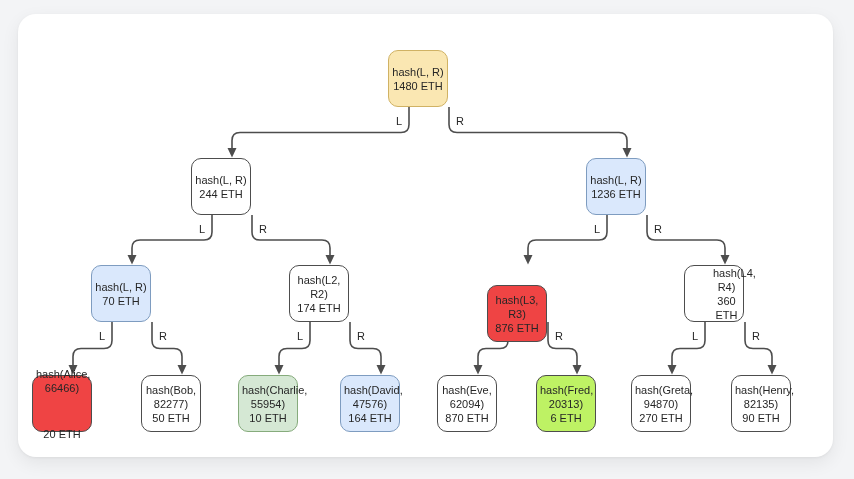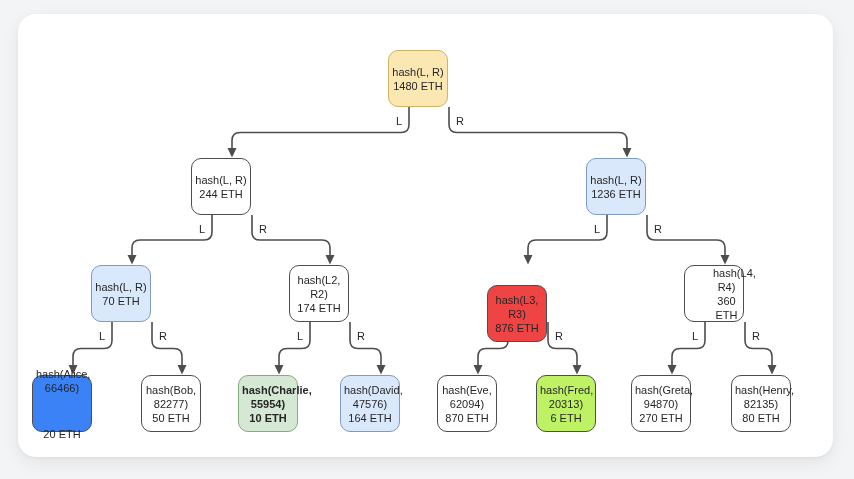--- a/index.html
+++ b/index.html
@@ -97,29 +97,29 @@
   </div>
   <div class="node" style="left: 487px; top: 265px; background: #ef4444; border-color: rgb(77, 77, 77); margin-top: 20px;">
     <span class="lbl">hash(L3, R3)</span>
     <span class="val">876 ETH</span>
   </div>
   <div class="node" style="left: 684px; top: 265px; background: rgb(255, 255, 255); border-color: rgb(77, 77, 77); padding-left: 28px;">
     <span class="lbl">hash(L4, R4)</span>
     <span class="val">360 ETH</span>
   </div>
 
-  <div class="node" style="left: 32px; top: 375px; background: #3b82f6; border-color: rgb(77, 77, 77); gap: 32px;">
+  <div class="node" style="left: 32px; top: 375px; background: #ef4444; border-color: rgb(77, 77, 77); gap: 32px;">
     <span class="lbl">hash(Alice, 66466)</span>
     <span class="val">20 ETH</span>
   </div>
   <div class="node" style="left: 141px; top: 375px; background: rgb(255, 255, 255); border-color: rgb(77, 77, 77);">
     <span class="lbl">hash(Bob, 82277)</span>
     <span class="val">50 ETH</span>
   </div>
-  <div class="node" style="left: 238px; top: 375px; background: rgb(213, 232, 212); border-color: rgb(134, 171, 124); font-weight: bold;">
+  <div class="node" style="left: 238px; top: 375px; background: rgb(213, 232, 212); border-color: rgb(134, 171, 124);">
     <span class="lbl">hash(Charlie, 55954)</span>
     <span class="val">10 ETH</span>
   </div>
   <div class="node" style="left: 340px; top: 375px; background: rgb(218, 232, 252); border-color: rgb(126, 156, 192);">
     <span class="lbl">hash(David, 47576)</span>
     <span class="val">164 ETH</span>
   </div>
   <div class="node" style="left: 437px; top: 375px; background: rgb(255, 255, 255); border-color: rgb(77, 77, 77);">
     <span class="lbl">hash(Eve, 62094)</span>
     <span class="val">870 ETH</span>
@@ -127,15 +127,15 @@
   <div class="node" style="left: 536px; top: 375px; background: #bef264; border-color: rgb(77, 77, 77);">
     <span class="lbl">hash(Fred, 20313)</span>
     <span class="val">6 ETH</span>
   </div>
   <div class="node" style="left: 631px; top: 375px; background: rgb(255, 255, 255); border-color: rgb(77, 77, 77);">
     <span class="lbl">hash(Greta, 94870)</span>
     <span class="val">270 ETH</span>
   </div>
   <div class="node" style="left: 731px; top: 375px; background: rgb(255, 255, 255); border-color: rgb(77, 77, 77);">
     <span class="lbl">hash(Henry, 82135)</span>
-    <span class="val">80 ETH</span>
+    <span class="val">90 ETH</span>
   </div>
 </div>
 
 </body></html>

